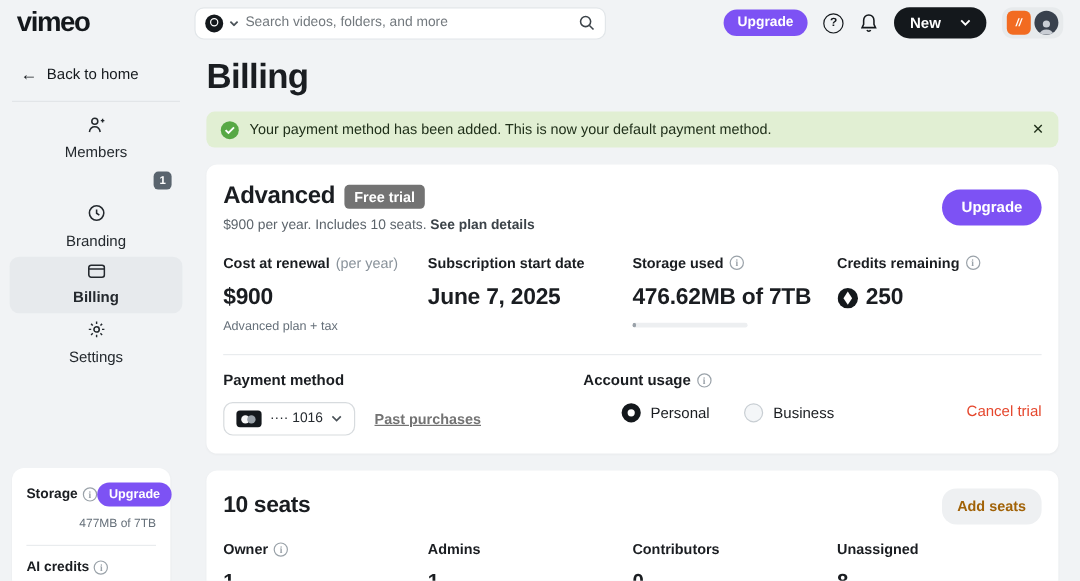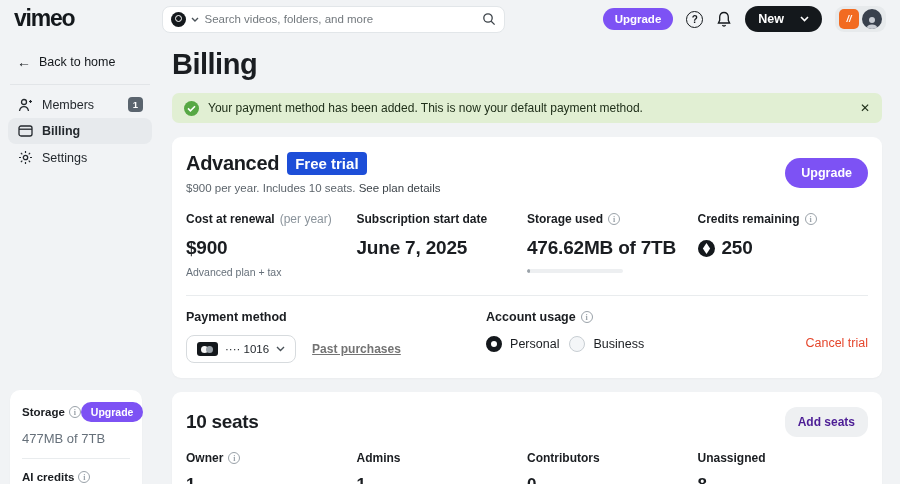--- a/index.html
+++ b/index.html
@@ -48,62 +48,62 @@
     display:flex; align-items:flex-end; justify-content:center; }
 
   
   .layout { display:flex; height:446px; }
   .sidebar { width:160px; flex:0 0 160px; position:relative; padding-top:10px; }
   .back-row { display:flex; align-items:center; gap:8px; padding:6px 0 6px 17px; font-size:12.5px; font-weight:500; cursor:pointer; color:#14181c; }
   .back-arrow { font-size:14px; }
   .side-divider { height:1px; background:#e2e5e8; margin:8px 10px 6px 10px; }
   .nav-item {
     display:flex; align-items:center; gap:9px; margin:0 8px; padding:6px 9px;
-    border-radius:8px; font-size:12.5px; cursor:pointer; color:#24292e;
+    border-radius:8px; font-size:12.5px; cursor:pointer; color:#24292e;flex-direction:column;
   }
   .nav-item.active { background:#e7eaed; font-weight:600; }
   .nav-item .nicon { width:16px; display:flex; justify-content:center; color:#24292e; }
   .nav-badge {
     margin-left:auto; background:#5a646e; color:#fff; font-size:9.5px; font-weight:700;
     min-width:15px; height:15px; border-radius:4px; display:flex; align-items:center; justify-content:center; padding:0 3px;
   }
 
   .storage-widget {
     position:absolute; left:10px; right:18px; top:352px; background:#fff;
     border-radius:10px; padding:12px 12px 14px; box-shadow:0 1px 2px rgba(0,0,0,.04);
     height:140px;
   }
   .sw-head { display:flex; align-items:center; justify-content:space-between; }
   .sw-title { font-size:11.5px; font-weight:700; display:flex; align-items:center; gap:4px; }
   .sw-upgrade { background:#7d52f4; color:#fff; border:none; border-radius:12px; padding:4px 10px;
     font-size:10.5px; font-weight:700; cursor:pointer; font-family:"Liberation Sans", sans-serif; }
-  .sw-usage { font-size:13px; color:#66707a; margin-top:9px; }
+  .sw-usage { font-size:10px; color:#66707a; margin-top:9px;text-align:right; }
   .sw-divider { height:1px; background:#e9ecee; margin:12px 0; }
   .sw-credits-title { font-size:11.5px; font-weight:700; display:flex; align-items:center; gap:4px; }
 
   
   .content { flex:1; padding:0 18px 0 12px; }
   .page-title { font-size:29px; font-weight:700; letter-spacing:-.5px; margin:10px 0 12px; }
   .alert {
     background:#e1efd3; border-radius:7px; height:30px; display:flex; align-items:center;
     padding:0 12px; gap:9px;
   }
   .alert-check { width:15px; height:15px; border-radius:50%; background:#57a845; color:#fff;
     display:flex; align-items:center; justify-content:center; flex:0 0 auto; }
   .alert-msg { font-size:12px; color:#20301a; }
   .alert-close { margin-left:auto; background:none; border:none; font-size:12px; cursor:pointer; color:#20301a; }
 
   .card { background:#fff; border-radius:9px; margin-top:14px; padding:15px 14px; box-shadow:0 1px 2px rgba(0,0,0,.03); }
 
   .plan-header { display:flex; align-items:flex-start; }
   .plan-name-row { display:flex; align-items:center; gap:8px; }
   .plan-name { font-size:20px; font-weight:700; letter-spacing:-.3px; }
-  .badge-trial { background:#1d4ed8; color:#fff; font-size:15px; font-weight:700; padding:3px 8px; border-radius:4px; }
+  .badge-trial { background:#737373; color:#fff; font-size:12px; font-weight:700; padding:3px 8px; border-radius:4px; }
   .plan-sub { font-size:11.5px; color:#5c646b; margin-top:7px; }
-  .plan-sub a { color:#3c4349; font-weight:400; }
+  .plan-sub a { color:#3c4349; font-weight:700; }
   .btn-upgrade-lg {
     margin-left:auto; background:#7d52f4; color:#fff; border:none; border-radius:17px;
     padding:8px 16px; font-size:12.5px; font-weight:700; cursor:pointer; margin-top:6px;
     font-family:"Liberation Sans", sans-serif;
   }
 
   .stats-grid { display:grid; grid-template-columns:repeat(4,1fr); margin-top:18px; }
   .stat-label { font-size:12px; font-weight:700; display:flex; align-items:center; gap:5px; }
   .stat-label .muted { color:#8a939b; font-weight:400; }
   .stat-value { font-size:19px; font-weight:700; margin-top:11px; letter-spacing:-.2px; display:flex; align-items:center; gap:7px; }
@@ -124,32 +124,32 @@
   .pm-controls { display:flex; align-items:center; margin-top:11px; gap:16px; }
   .card-select {
     border:1px solid #d7dbde; border-radius:8px; padding:6px 10px; display:flex; align-items:center; gap:7px;
     background:#fff; cursor:pointer; font-family:"Liberation Sans", sans-serif; font-size:11.5px; color:#24292e;
   }
   .cc-badge { width:21px; height:14px; background:#14181c; border-radius:3px; position:relative; }
   .cc-badge::before { content:""; position:absolute; left:4px; top:3.5px; width:7px; height:7px; border-radius:50%; background:#f7f7f7; }
   .cc-badge::after { content:""; position:absolute; left:9px; top:3.5px; width:7px; height:7px; border-radius:50%; background:#9aa2a9; }
   .link-underline { font-size:12px; font-weight:600; color:#737373; text-decoration:underline; cursor:pointer; }
   .au-block { flex:1; }
-  .au-options { display:flex; align-items:center; gap:10px; margin-top:12px; }
+  .au-options { display:flex; align-items:center; gap:29px; margin-top:12px;margin-left:32px; }
   .radio-opt { display:flex; align-items:center; gap:8px; font-size:12.5px; cursor:pointer; }
   .radio { width:16px; height:16px; border-radius:50%; }
   .radio.sel { border:5px solid #14181c; background:#fff; }
   .radio.unsel { border:1.5px solid #c8ced3; background:#f4f6f8; }
   .cancel-link { font-size:12.5px; color:#e5472d; font-weight:500; cursor:pointer; margin-top:26px; white-space:nowrap; }
 
   .seats-header { display:flex; align-items:center; }
   .seats-title { font-size:19px; font-weight:700; letter-spacing:-.3px; }
   .btn-add-seats {
     margin-left:auto; background:#eef0f2; border:none; border-radius:12px; padding:8px 13px;
-    font-size:12px; font-weight:600; color:#4c1d95; cursor:pointer; font-family:"Liberation Sans", sans-serif;
+    font-size:12px; font-weight:600; color:#a16207; cursor:pointer; font-family:"Liberation Sans", sans-serif;
   }
   .seats-grid { display:grid; grid-template-columns:repeat(4,1fr); margin-top:14px; padding-bottom:8px; }
   .seat-label { font-size:12px; font-weight:600; display:flex; align-items:center; gap:5px; }
   .seat-value { font-size:17px; font-weight:700; margin-top:10px; }
 </style>
 </head>
 <body>
 
 <header class="topbar">
   <div class="logo">vimeo</div>
@@ -209,20 +209,29 @@
         <svg width="15" height="14" viewBox="0 0 15 14">
             <circle cx="6" cy="4" r="2.5" fill="none" stroke="#24292e" stroke-width="1.3"></circle>
             <path d="M1.5 13c.5-3 2.3-4.4 4.5-4.4s4 1.4 4.5 4.4" fill="none" stroke="#24292e" stroke-width="1.3"></path>
             <path d="M11 3.5h3M12.5 2v3" stroke="#24292e" stroke-width="1.2"></path>
           </svg>
       </span>
       <span>Members</span>
       <span class="nav-badge">1</span>
     </div>
 
+    <div class="nav-item">
+      <span class="nicon">
+        <svg width="15" height="15" viewBox="0 0 15 15">
+            <circle cx="7.5" cy="7.5" r="6" fill="none" stroke="#24292e" stroke-width="1.3"></circle>
+            <path d="M7.5 4.5v3.2l2.3 1.6" fill="none" stroke="#24292e" stroke-width="1.3"></path>
+          </svg>
+      </span>
+      <span>Branding</span>
+    </div>
 
     <div class="nav-item active">
       <span class="nicon">
         <svg width="15" height="12" viewBox="0 0 15 12">
             <rect x="1" y="1" width="13" height="10" rx="2" fill="none" stroke="#24292e" stroke-width="1.3"></rect>
             <path d="M1 4.2h13" stroke="#24292e" stroke-width="1.3"></path>
           </svg>
       </span>
       <span>Billing</span>
     </div>

